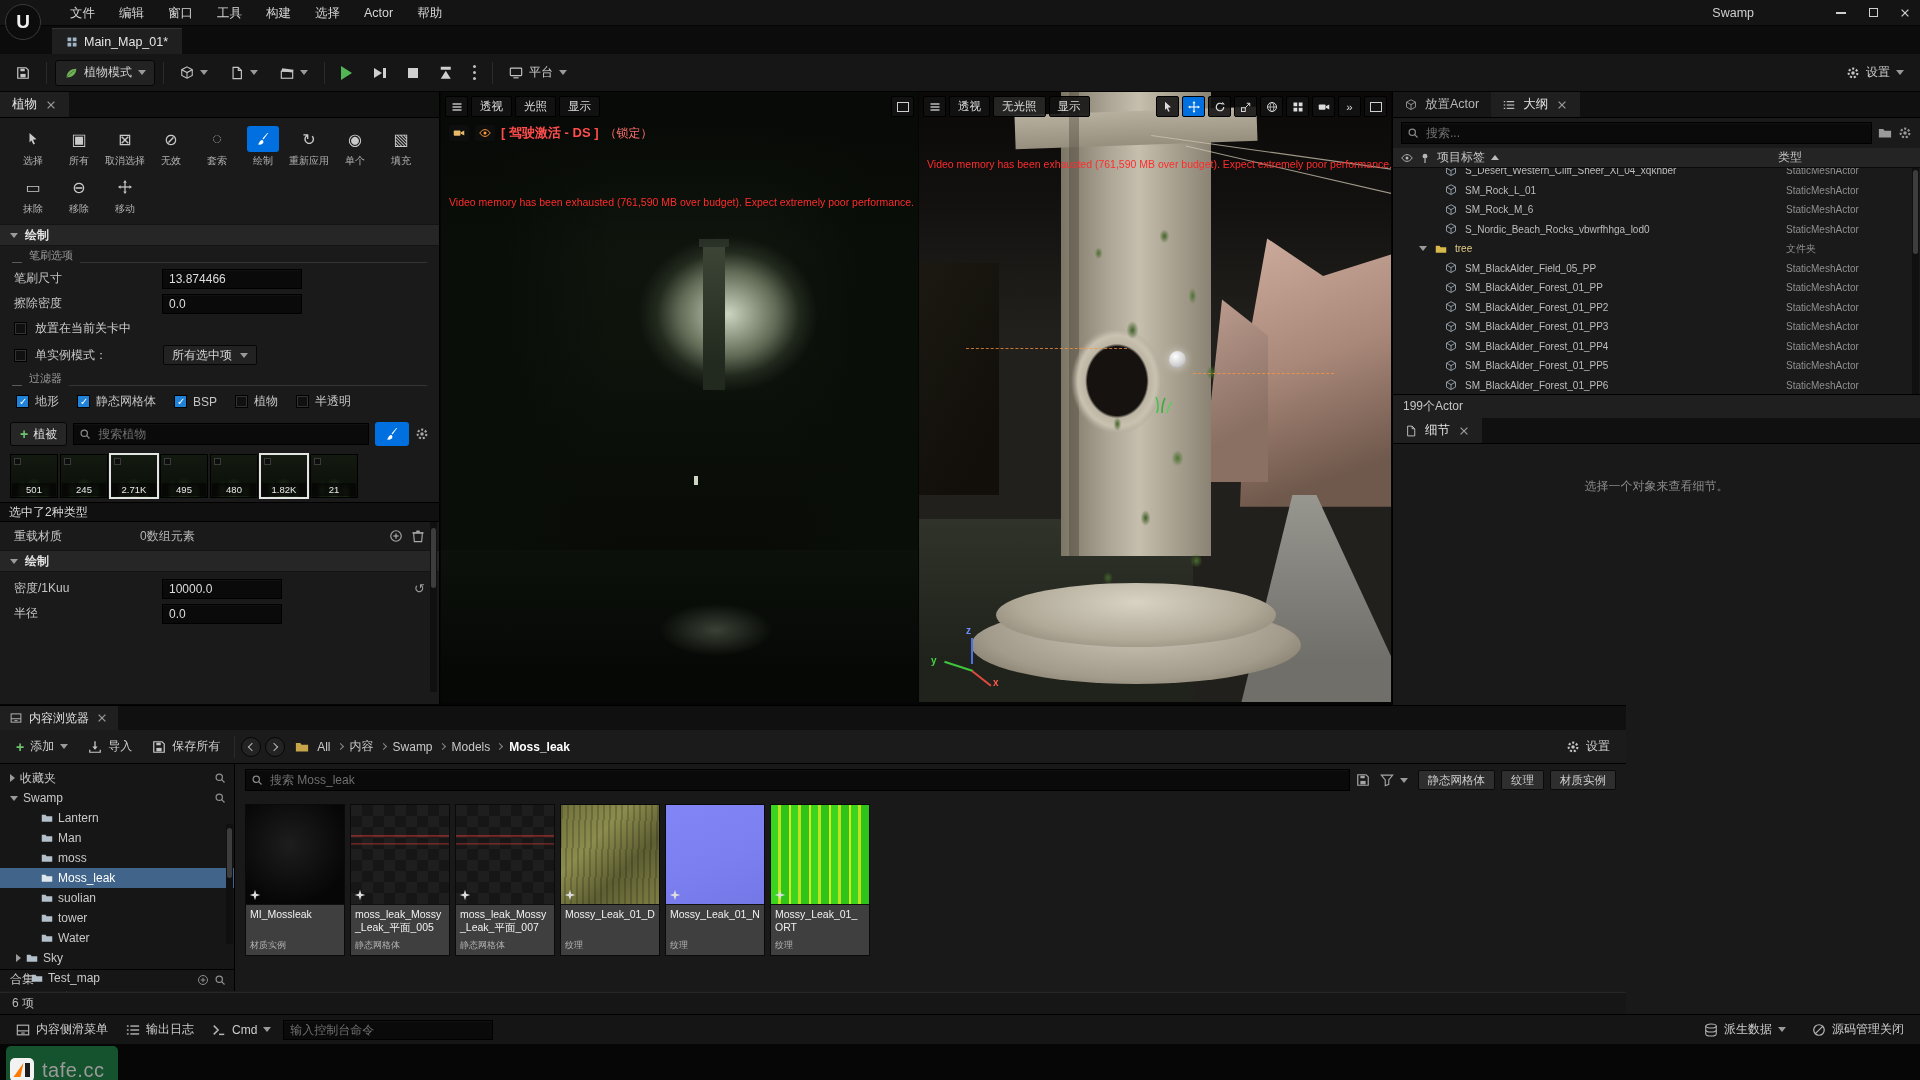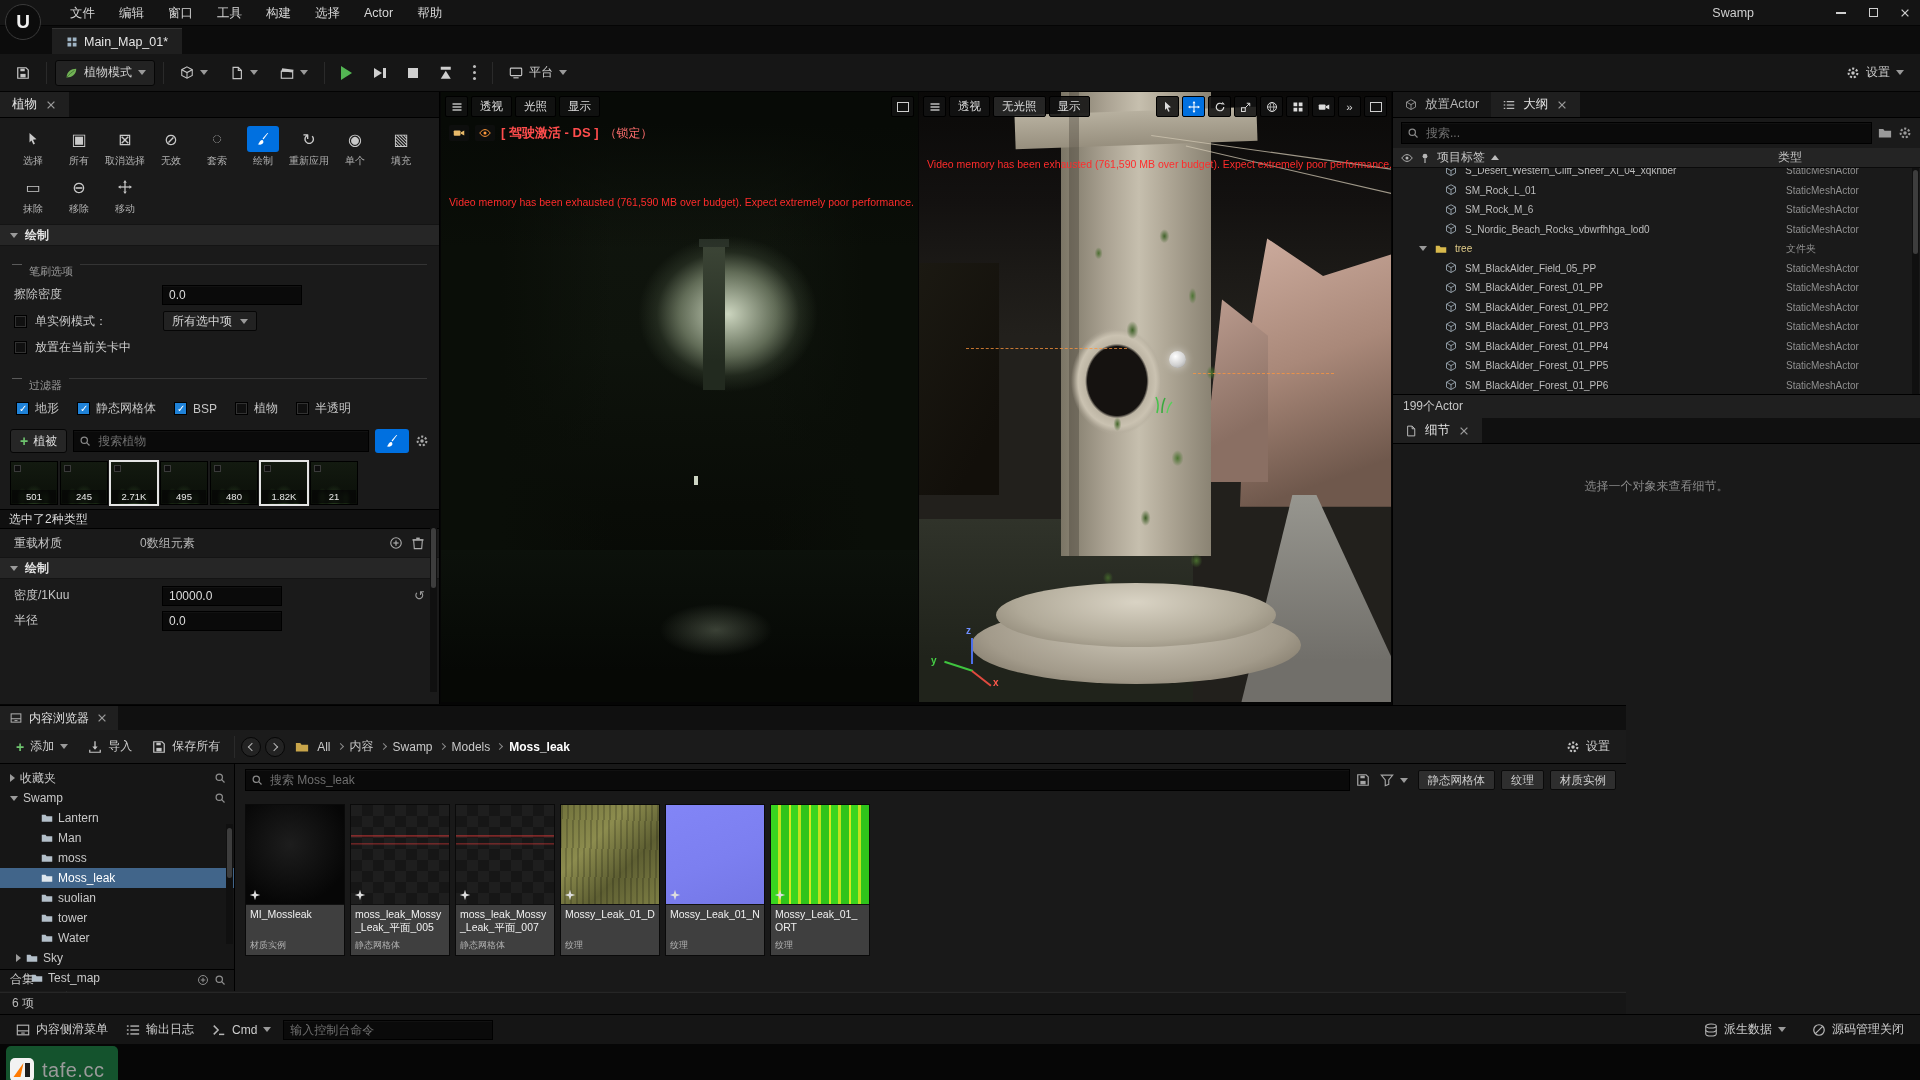--- a/index.html
+++ b/index.html
@@ -48,21 +48,21 @@
   #foliage { position:absolute; left:0; top:92px; width:440px; height:612px; background:#1a1a1a; border-right:1px solid #000; overflow:hidden; }
   .ptabbar { height:26px; background:#101010; display:flex; border-bottom:1px solid #000; }
   .ptab { display:flex; align-items:center; gap:8px; padding:0 12px; background:#1f1f1f; color:#e3e3e3; font-size:12.5px; }
   .xclose { color:#9a9a9a; font-size:13px; line-height:1; }
   .ftools { display:flex; flex-wrap:wrap; padding:8px 10px 2px; }
   .ftool { width:46px; text-align:center; margin-bottom:6px; }
   .ficon { width:32px; height:26px; margin:0 auto; display:flex; align-items:center; justify-content:center; font-size:16px; color:#c9c9c9; border-radius:3px; }
   .ftool.active .ficon { background:#0070e0; color:#fff; }
   .flabel { font-size:10px; color:#b2b2b2; margin-top:2px; white-space:nowrap; }
   .cat-head { height:22px; background:#262626; display:flex; align-items:center; gap:7px; padding:0 10px; color:#e0e0e0; font-weight:bold; font-size:12px; border-top:1px solid #141414; border-bottom:1px solid #141414; }
-  .subhead { display:flex; align-items:flex-start; gap:7px; margin:18px 12px 3px; color:#9a9a9a; font-size:11px; }
+  .subhead { display:flex; align-items:flex-end; gap:7px; margin:2px 12px 3px; color:#9a9a9a; font-size:11px; }
   .subhead::before { content:""; width:10px; height:1px; background:#5a5a5a; }
   .subhead::after { content:""; flex:1; height:1px; background:#343434; }
   .frow { display:flex; align-items:center; height:25px; padding:0 14px; }
   .frow .lab { width:148px; color:#c5c5c5; font-size:12px; flex:none; }
   .frow .tin { width:140px; }
   .drop { height:20px; background:#222; border:1px solid #060606; border-radius:2px; display:flex; align-items:center; gap:8px; padding:0 8px; color:#d5d5d5; }
   .filters-wrap { display:flex; flex-wrap:wrap; gap:10px 18px; padding:4px 16px 6px; }
   .fcheck { display:flex; align-items:center; gap:6px; color:#c5c5c5; }
   .veg-row { display:flex; align-items:center; gap:6px; padding:6px 10px 6px; }
   .addveg { display:flex; align-items:center; gap:5px; height:24px; padding:0 9px; background:#262626; border:1px solid #060606; border-radius:3px; color:#ddd; }
@@ -560,34 +560,38 @@
 
   <div class="cat-head">
       <span class="caret"></span>
       <span>绘制</span>
     </div>
   <div class="subhead">
       <span>笔刷选项</span>
     </div>
 
   <div class="frow">
+    <span class="lab">笔刷尺寸</span>
+    <input class="tin" value="13.874466" style="">
+  </div>
+  <div class="frow">
     <span class="lab">擦除密度</span>
     <input class="tin" value="0.0" style="">
+  </div>
+  <div class="frow">
+    <span class="cb" style="margin-right:8px"></span>
+    <span>放置在当前关卡中</span>
   </div>
   <div class="frow" style="height:28px">
     <span class="cb" style="margin-right:8px"></span>
     <span class="lab" style="width:128px">单实例模式：</span>
     <span class="drop">
         <span>所有选中项</span>
         <span class="caret"></span>
       </span>
-  </div>
-  <div class="frow">
-    <span class="cb" style="margin-right:8px"></span>
-    <span>放置在当前关卡中</span>
   </div>
 
   <div class="subhead">
       <span>过滤器</span>
     </div>
   <div class="filters-wrap">
     <span class="fcheck">
         <span class="cb on"></span>
         <span>地形</span>
       </span>

